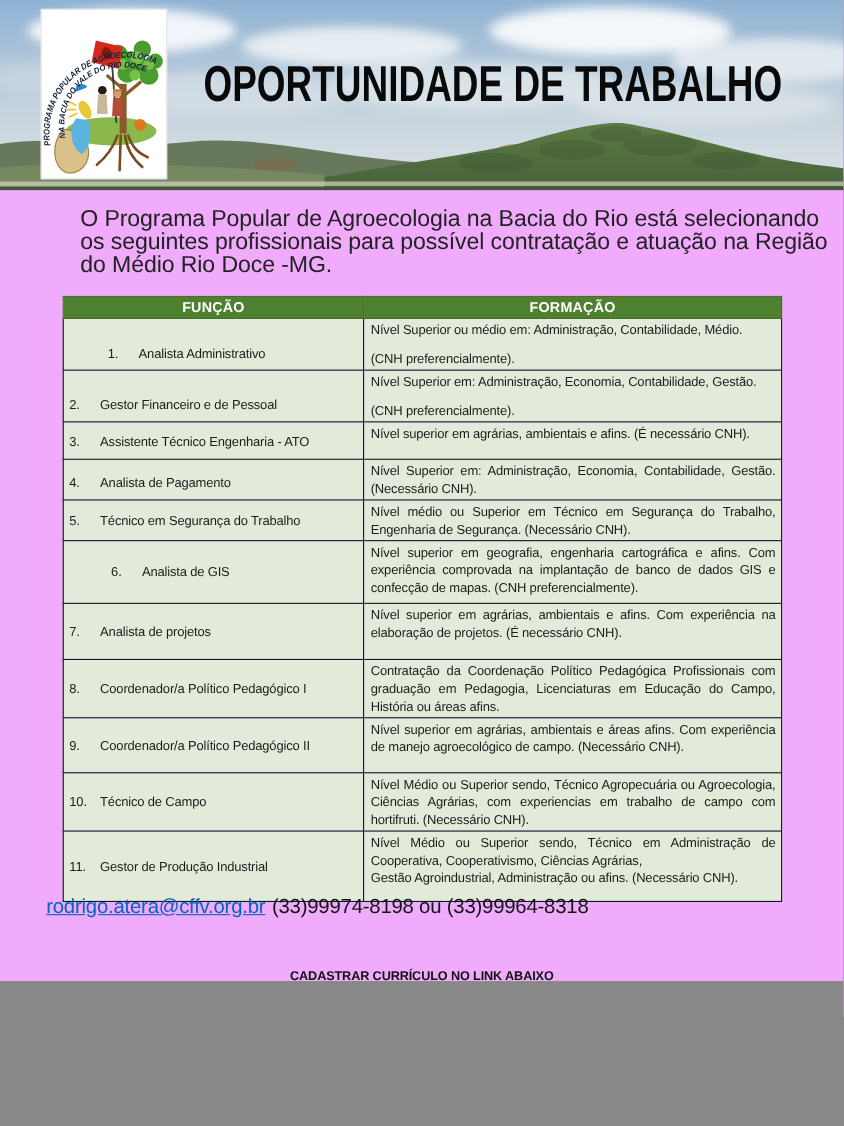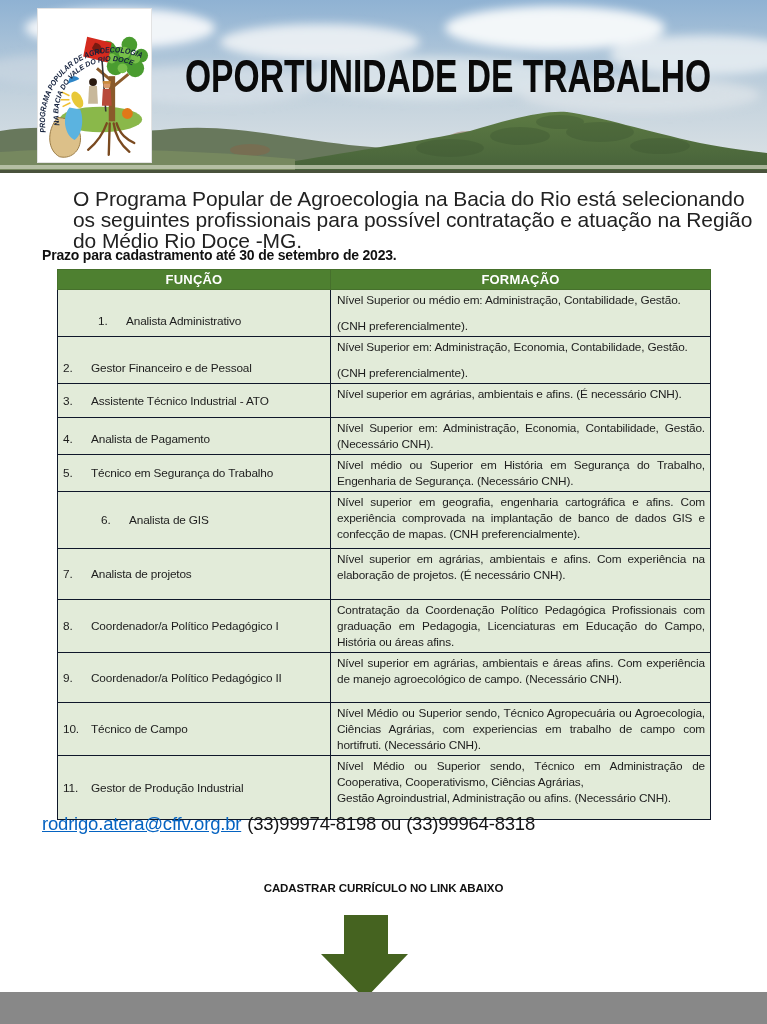--- a/index.html
+++ b/index.html
@@ -1,21 +1,21 @@
 <!DOCTYPE html>
 <html style="--table-header-bg: #4e8030; --table-cell-bg: #e2ebd9; --arrow-green: #456320; --link-blue: #0563c1;"><head>
 <meta charset="utf-8">
 <style>
   * { margin: 0; padding: 0; box-sizing: border-box; }
   html, body { background: #888; }
   .page {
     position: relative;
-    width: 767px; height: 992px;
+    width: 767px; height: 892px;
     margin: 0 auto;
-    background: #ffffff;
+    background: #f0abfc;
     font-family: "Liberation Sans", sans-serif;
     overflow: hidden;
   }
 
   
   .banner { position: absolute; left: 0; top: 0; width: 767px; height: 173px; }
   .banner svg { display: block; }
   .page-title {
     position: absolute; left: 185px; top: 54px;
     font-size: 46px; font-weight: 800; color: #0a0a0a;
@@ -200,66 +200,65 @@
           <textPath href="#arcOuter" textLength="150" lengthAdjust="spacingAndGlyphs">PROGRAMA POPULAR DE AGROECOLOGIA</textPath>
         </text>
         <text font-size="7.4" font-weight="bold" font-style="italic" fill="#14213d" font-family="Liberation Sans, sans-serif">
           <textPath href="#arcInner" textLength="118" lengthAdjust="spacingAndGlyphs">NA BACIA DO VALE DO RIO DOCE</textPath>
         </text>
       </svg>
     </div>
   </div>
 
   <div class="intro">O Programa Popular de Agroecologia na Bacia do Rio está selecionando os seguintes profissionais para possível contratação e atuação na Região do Médio Rio Doce -MG.</div>
-  <div class="deadline">Prazo para cadastramento até 30 de setembro de 2023.</div>
 
   <table class="jobs-table">
     <colgroup>
         <col style="width:273px">
         <col style="width:380px">
       </colgroup>
     <thead>
       <tr>
         <th>FUNÇÃO</th>
         <th>FORMAÇÃO</th>
       </tr>
     </thead>
     <tbody>
         <tr>
           <td class="func-cell" style="height: 42px; padding-left: 40px;"><span class="func-num">1.</span><span>Analista Administrativo</span></td>
           <td class="form-cell">
-            <div class="form-par">Nível Superior ou médio em: Administração, Contabilidade, Gestão.</div>
+            <div class="form-par">Nível Superior ou médio em: Administração, Contabilidade, Médio.</div>
             <div class="form-gap"></div>
             <div class="form-par">(CNH preferencialmente).</div>
           </td>
         </tr>
         <tr>
           <td class="func-cell" style="height: 37px;"><span class="func-num">2.</span><span>Gestor Financeiro e de Pessoal</span></td>
           <td class="form-cell">
             <div class="form-par">Nível Superior em: Administração, Economia, Contabilidade, Gestão.</div>
             <div class="form-gap"></div>
             <div class="form-par">(CNH preferencialmente).</div>
           </td>
         </tr>
         <tr>
-          <td class="func-cell" style="height: 34px;"><span class="func-num">3.</span><span>Assistente Técnico Industrial - ATO</span></td>
+          <td class="func-cell" style="height: 34px;"><span class="func-num">3.</span><span>Assistente Técnico Engenharia - ATO</span></td>
           <td class="form-cell">
             <div class="form-par">Nível superior em agrárias, ambientais e afins. (É necessário CNH).</div>
           </td>
         </tr>
         <tr>
           <td class="func-cell" style="height: 37px;"><span class="func-num">4.</span><span>Analista de Pagamento</span></td>
           <td class="form-cell">
             <div class="form-par">Nível Superior em: Administração, Economia, Contabilidade, Gestão. (Necessário CNH).</div>
           </td>
         </tr>
         <tr>
           <td class="func-cell" style="height: 37px;"><span class="func-num">5.</span><span>Técnico em Segurança do Trabalho</span></td>
           <td class="form-cell">
-            <div class="form-par">Nível médio ou Superior em História em Segurança do Trabalho, Engenharia de Segurança. (Necessário CNH).</div>
+            <div class="form-par">Nível médio ou Superior em Técnico em Segurança do Trabalho, Engenharia de Segurança. (Necessário CNH).</div>
           </td>
         </tr>
         <tr>
           <td class="func-cell" style="height: 57px; padding-left: 43px;"><span class="func-num">6.</span><span>Analista de GIS</span></td>
           <td class="form-cell">
             <div class="form-par">Nível superior em geografia, engenharia cartográfica e afins. Com experiência comprovada na implantação de banco de dados GIS e confecção de mapas. (CNH preferencialmente).</div>
           </td>
         </tr>
         <tr>
           <td class="func-cell" style="height: 51px;"><span class="func-num">7.</span><span>Analista de projetos</span></td>

